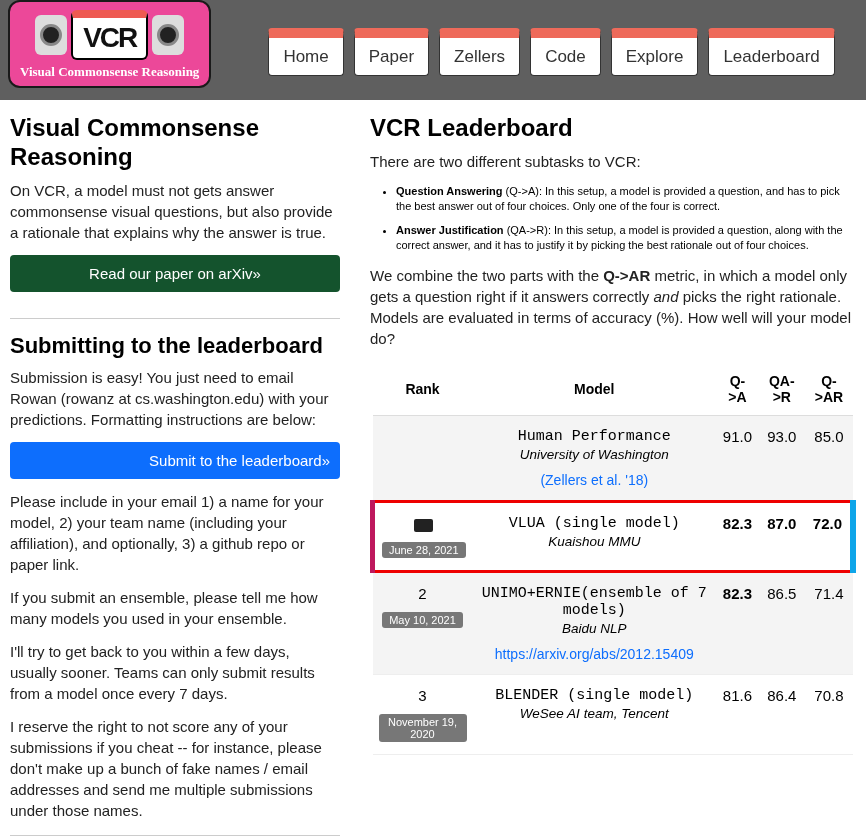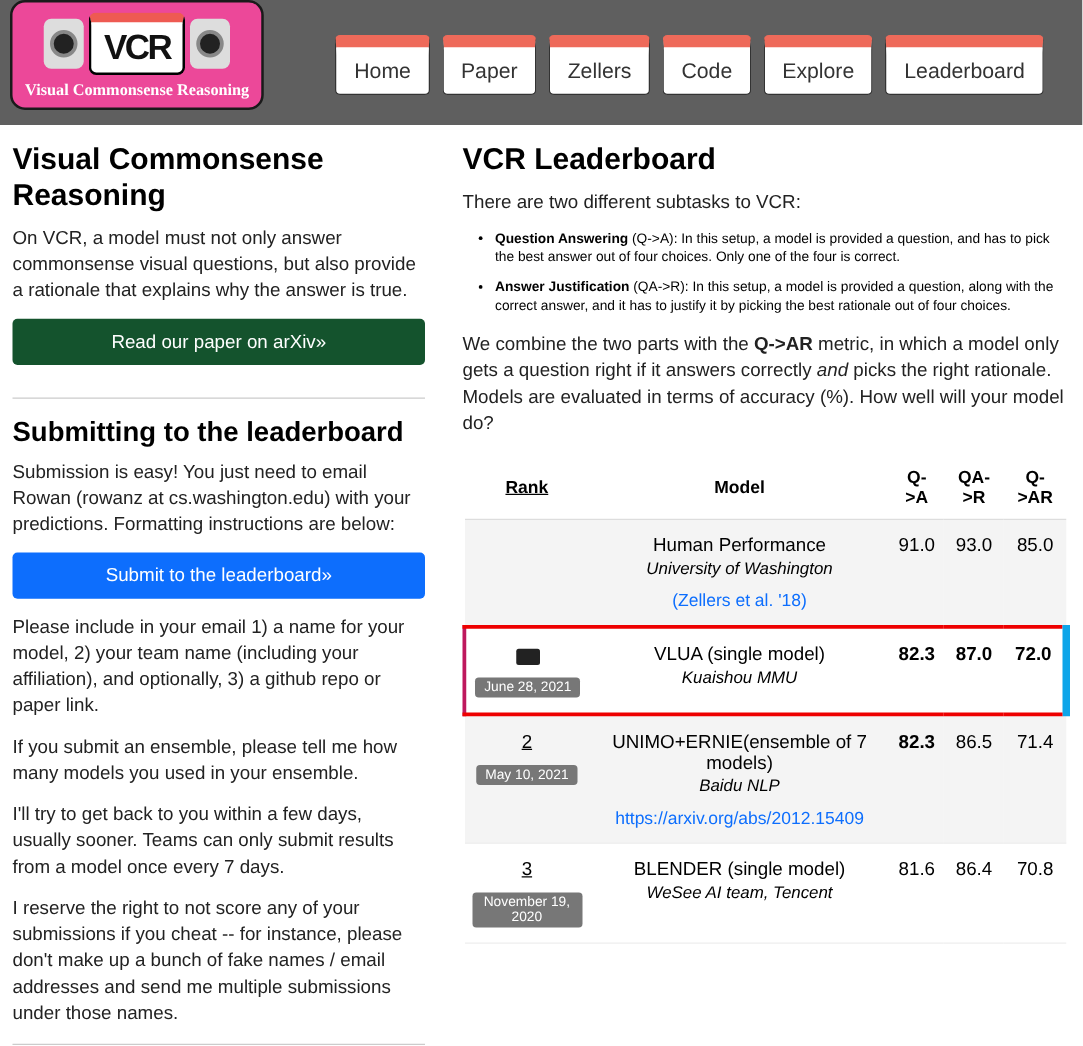--- a/index.html
+++ b/index.html
@@ -19,40 +19,40 @@
   .content { display:flex; padding: 14px 10px; gap: 30px; }
   .left-col { width: 330px; }
   .right-col { flex:1; }
   
   h1 { font-size: 24px; font-weight: 700; margin-bottom: 8px; line-height:1.2; }
   h2 { font-size: 22px; font-weight: 700; margin-top: 12px; margin-bottom: 8px; line-height:1.2; }
   p { font-size: 15px; color: #222; line-height:1.4; margin-bottom: 12px; }
   
   .big-btn { width:100%; border:none; border-radius:4px; padding:10px; font-size:15px; cursor:pointer; margin-bottom:12px; }
   .btn-gray { background:#14532d; color:#fff; }
-  .btn-blue { background:#0d6efd; color:#fff; }
+  .btn-blue { background:#0d6efd; color:#fff;text-align:right; }
   hr { border:none; border-top:1px solid #ccc; margin: 14px 0; }
   
   .intro-list { padding-left: 26px; margin-bottom: 12px; }
   .intro-list li { font-size:11px; line-height:1.4; margin-bottom:8px; }
   
   table.lb { width:100%; border-collapse: collapse; margin-top: 14px; }
   .lb th { font-weight:700; font-size:14px; padding:10px 6px; text-align:center; border-bottom:1px solid #ddd; }
   .lb td { padding: 12px 6px; text-align:center; font-size:15px; vertical-align:top; border-bottom:1px solid #eee; }
   .lb tr.striped td { background:#f4f4f4; }
-  .rank-cell { width:100px;text-decoration:underline; }
-  .model-name { display:block; }
+  .rank-cell { width:100px; }
+  .model-name { display:block;font-family:Liberation Mono, monospace; }
   .model-sub { display:block; font-style:italic; font-size:13.5px; margin-top:2px; }
   .model-link { display:block; color:#0d6efd; font-size:14px; margin-top:10px; text-decoration:none; }
   .date-badge { display:inline-block; background:#777; color:#fff; font-size:11px; padding:2px 7px; border-radius:3px; margin-top:10px; }
   .num { font-size:15px; }
   .bold { font-weight:700; }
   
   tr.highlighted td { border-top:3px solid #e00; border-bottom:3px solid #e00; }
-  tr.highlighted td:first-child { border-left:3px solid #be185d; }
+  tr.highlighted td:first-child { border-left:5px solid #be185d; }
   tr.highlighted td:last-child { border-right:6px solid #0ea5e9; }
   
   .new-badge { display:inline-block; background:#222; color:#fff; font-size:10px; padding:1px 8px; border-radius:2px; }
 </style>
 </head>
 <body>
 
 <div class="header-bar">
   <div class="logo-box">
     <div class="logo-top">
@@ -68,21 +68,21 @@
     <button class="nav-btn">Zellers</button>
     <button class="nav-btn">Code</button>
     <button class="nav-btn">Explore</button>
     <button class="nav-btn">Leaderboard</button>
   </div>
 </div>
 
 <div class="content">
   <div class="left-col">
     <h1>Visual Commonsense Reasoning</h1>
-    <p>On VCR, a model must not only answer commonsense visual questions, but also provide a rationale that explains why the answer is true.</p>
+    <p>On VCR, a model must not gets answer commonsense visual questions, but also provide a rationale that explains why the answer is true.</p>
     <button class="big-btn btn-gray">Read our paper on arXiv»</button>
     <hr>
     <h2>Submitting to the leaderboard</h2>
     <p>Submission is easy! You just need to email Rowan (rowanz at cs.washington.edu) with your predictions. Formatting instructions are below:</p>
     <button class="big-btn btn-blue">Submit to the leaderboard»</button>
     <p>Please include in your email 1) a name for your model, 2) your team name (including your affiliation), and optionally, 3) a github repo or paper link.</p>
     <p>If you submit an ensemble, please tell me how many models you used in your ensemble.</p>
     <p>I'll try to get back to you within a few days, usually sooner. Teams can only submit results from a model once every 7 days.</p>
     <p>I reserve the right to not score any of your submissions if you cheat -- for instance, please don't make up a bunch of fake names / email addresses and send me multiple submissions under those names.</p>
     <hr>

